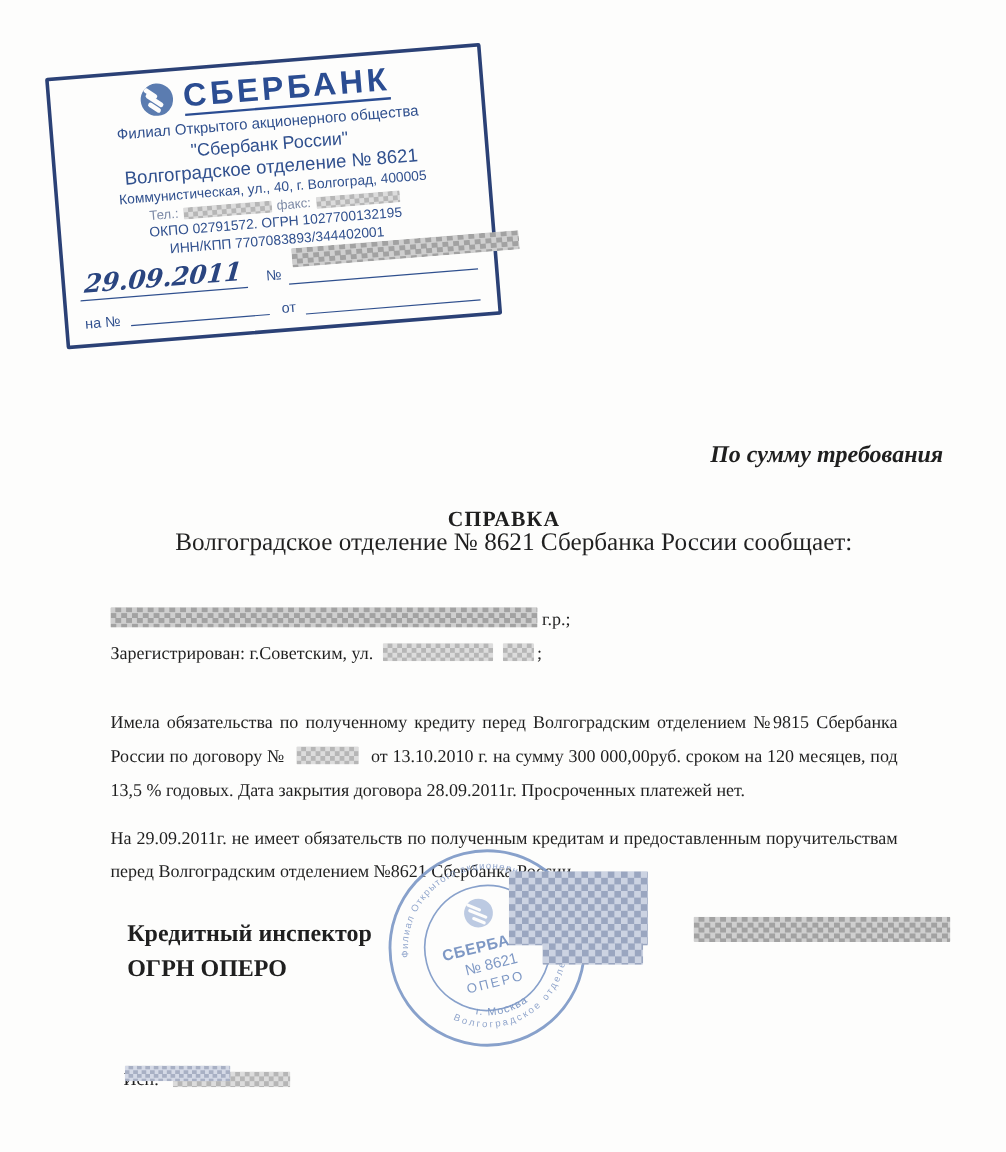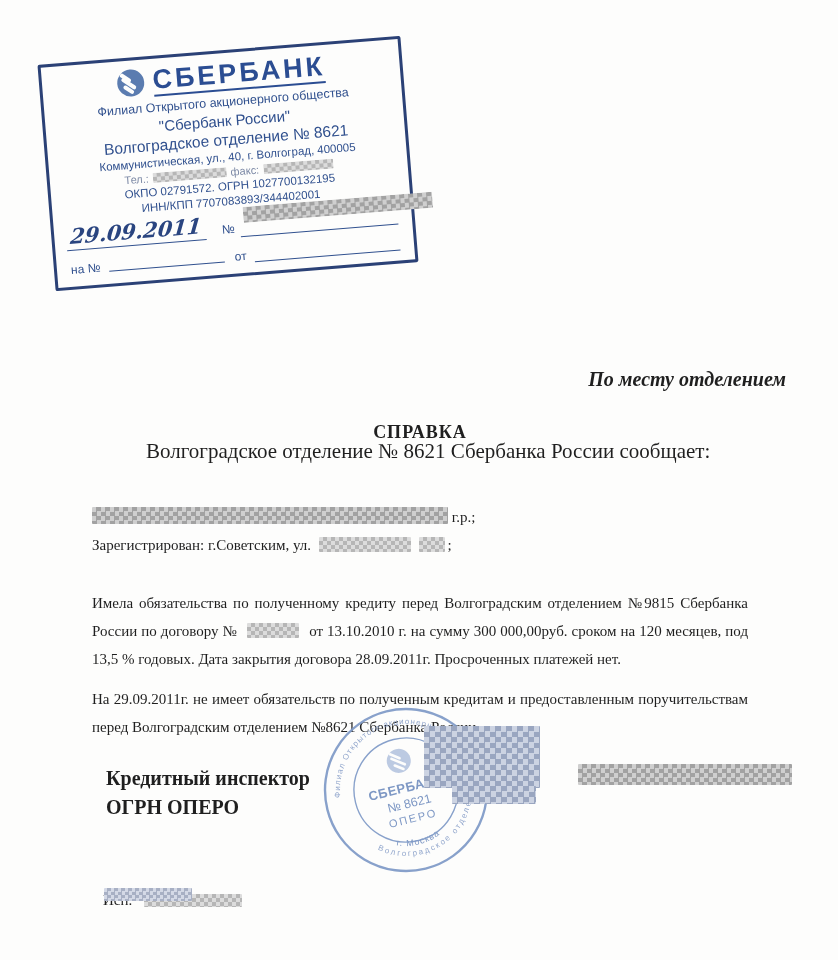--- a/index.html
+++ b/index.html
@@ -112,21 +112,21 @@
       </span>
     </div>
     <div class="stamp-na-row">
       <span>на №</span>
       <span class="na-line"></span>
       <span>от</span>
       <span class="ot-line"></span>
     </div>
   </div>
 
-  <div class="requisition">По месту отделением</div>
+  <div class="requisition">По сумму требования</div>
   <div class="doc-title">СПРАВКА</div>
   <div class="intro-line">Волгоградское  отделение № 8621 Сбербанка России сообщает:</div>
 
   <div class="para person-para">
     <div>
       <span class="blur dark" style="width:356px;height:17px;"></span>
       <span>г.р.;</span>
     </div>
     <div>
       <span>Зарегистрирован:  г.Советским, ул.</span>

